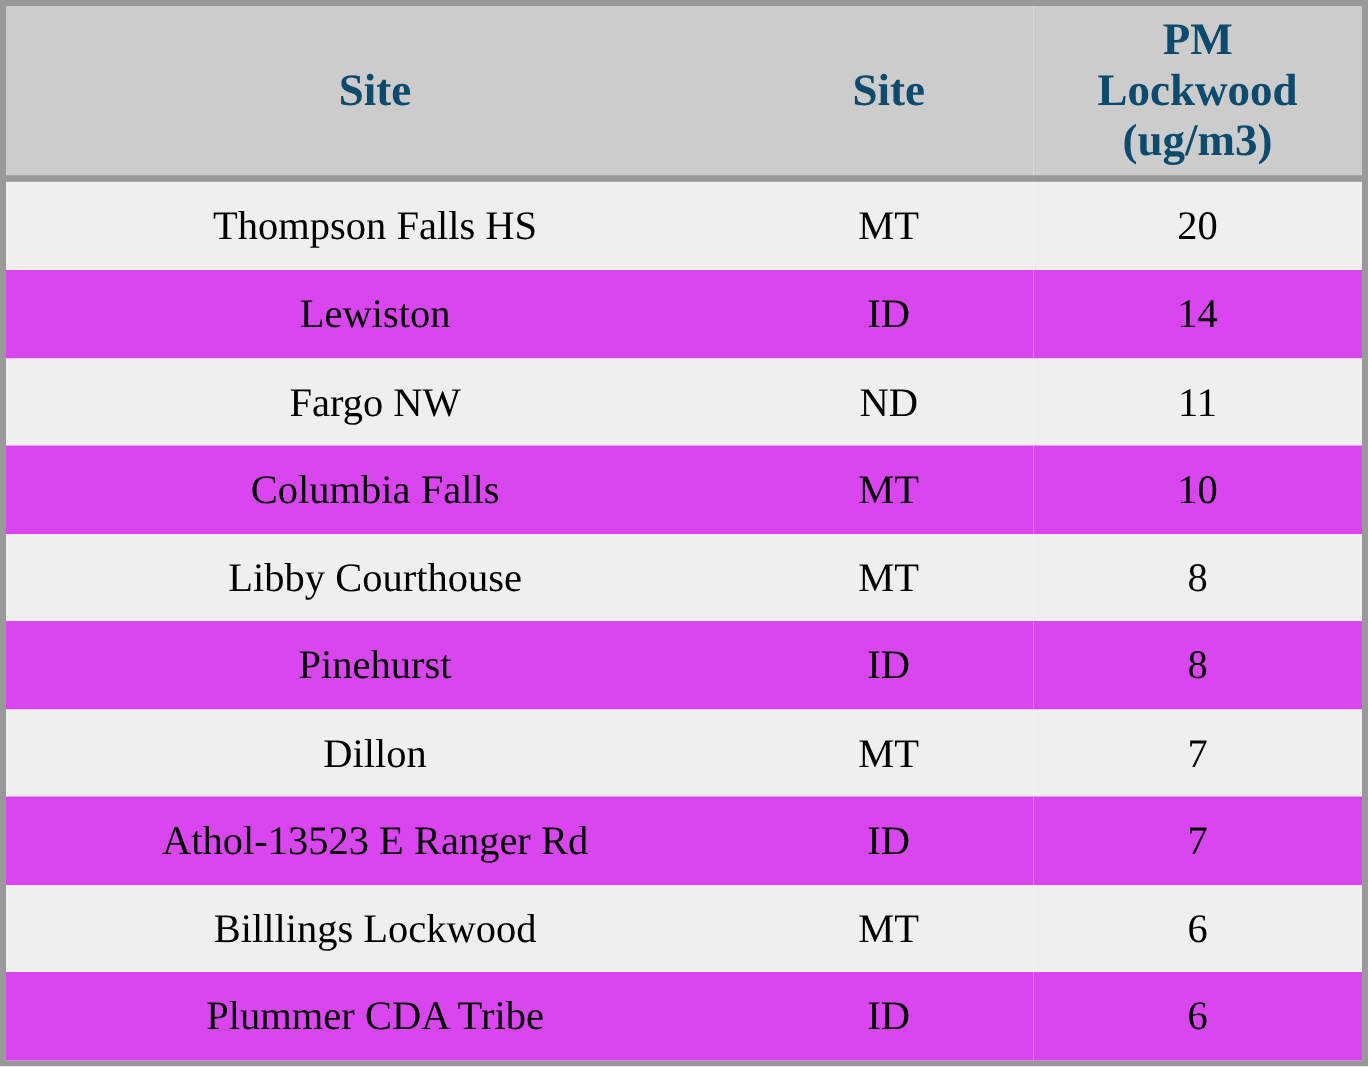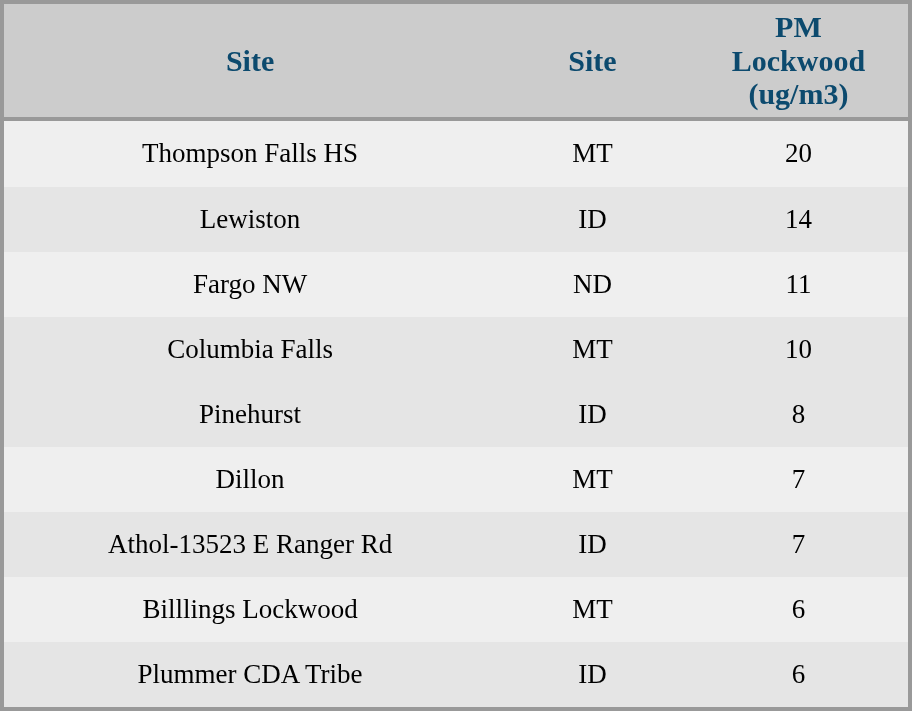--- a/index.html
+++ b/index.html
@@ -46,21 +46,21 @@
     text-align: center;
     vertical-align: middle;
     padding: 4px 4px;
     font-weight: normal;
   }
   tbody tr.row-odd td {
     background: #efefef;
     margin-left: 29px;
   }
   tbody tr.row-even td {
-    background: #e5e5e5;
+    background: #d946ef;
   }
 </style>
 </head>
 <body>
 
 <div class="table-wrap">
   <table class="data-table">
     <thead>
       <tr>
         <th class="col-site">Site</th>
@@ -86,20 +86,25 @@
       <tr class="row-odd">
         <td>Fargo NW</td>
         <td>ND</td>
         <td>11</td>
       </tr>
       <tr class="row-even">
         <td>Columbia Falls</td>
         <td>MT</td>
         <td>10</td>
       </tr>
+      <tr class="row-odd">
+        <td>Libby Courthouse</td>
+        <td>MT</td>
+        <td>8</td>
+      </tr>
       <tr class="row-even">
         <td>Pinehurst</td>
         <td>ID</td>
         <td>8</td>
       </tr>
       <tr class="row-odd">
         <td>Dillon</td>
         <td>MT</td>
         <td>7</td>
       </tr>

